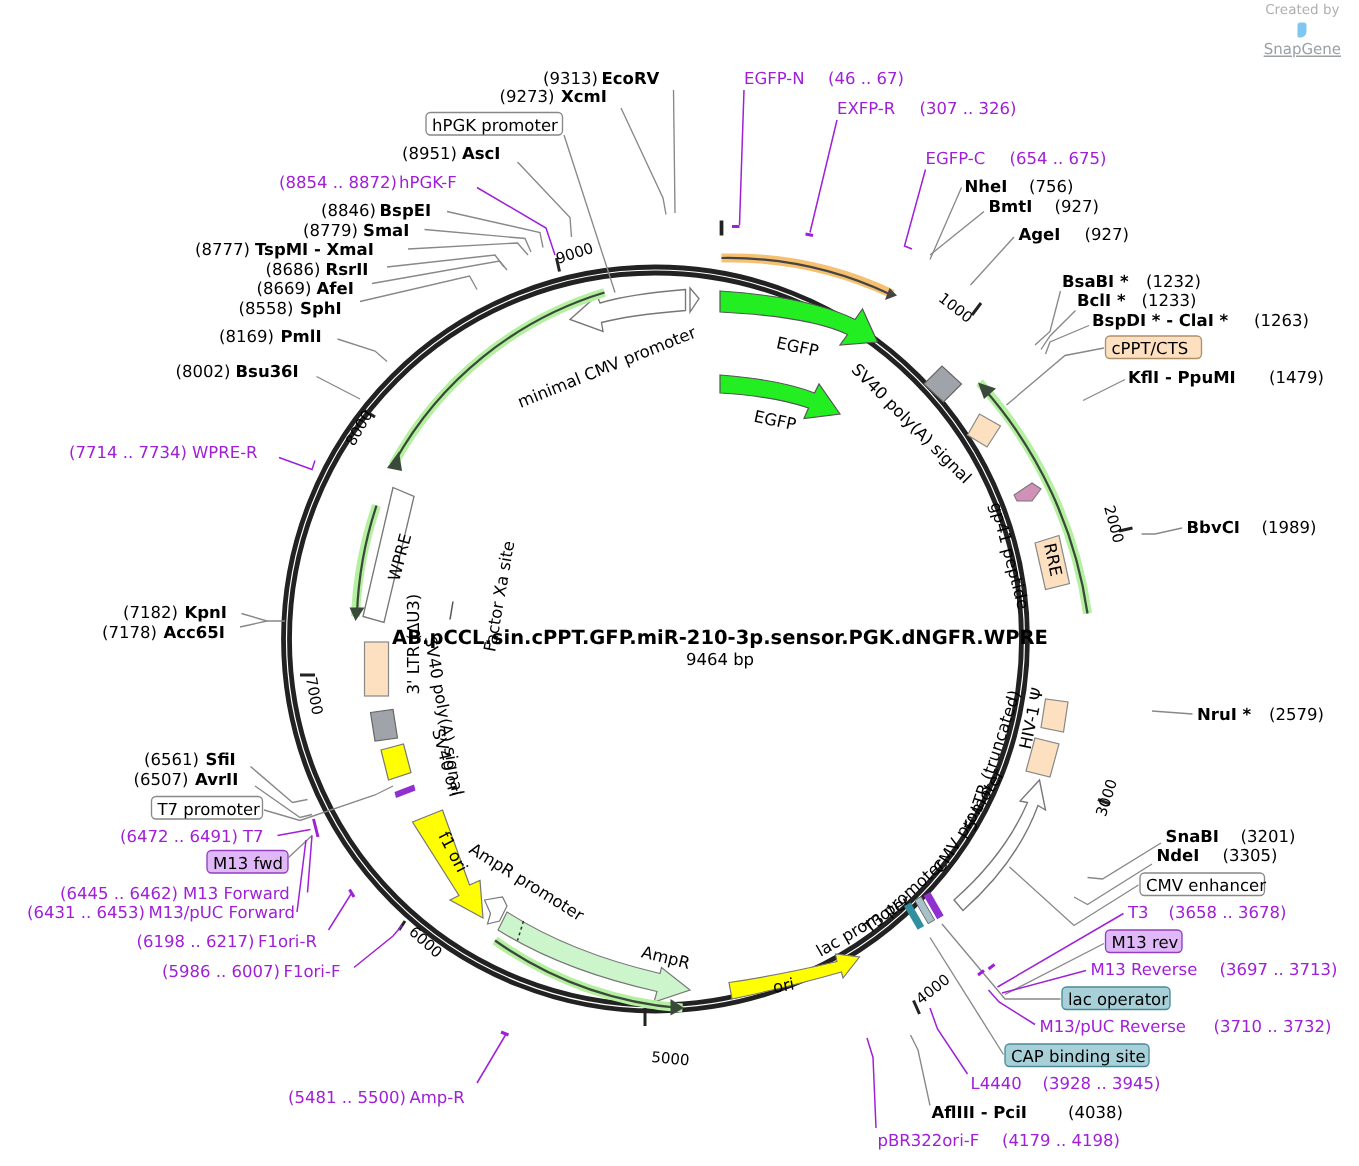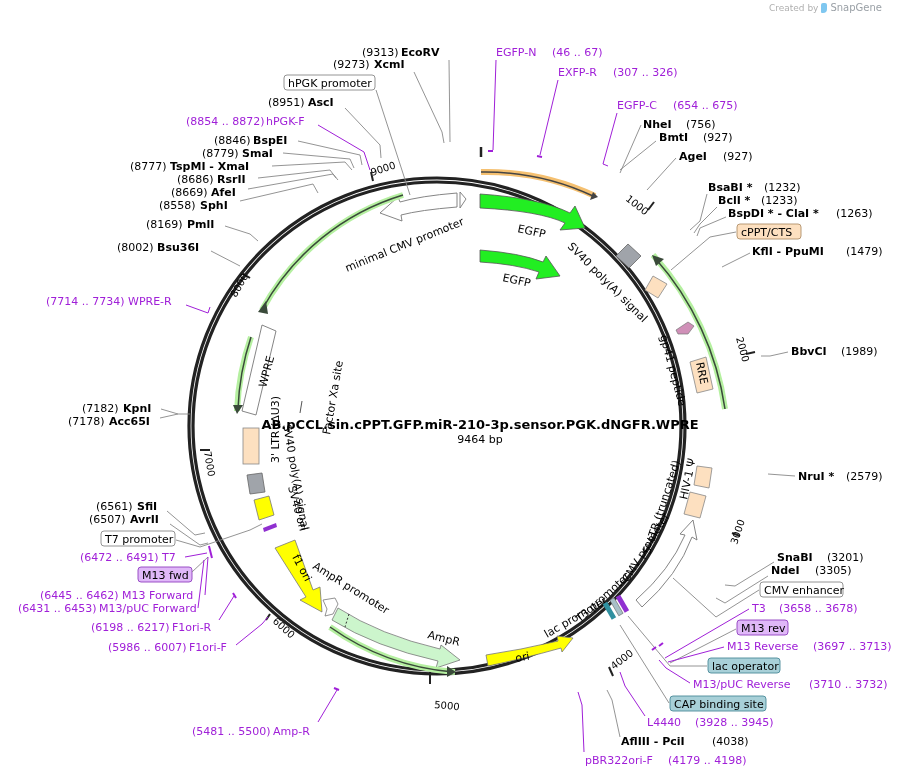--- a/index.html
+++ b/index.html
@@ -1,19 +1,19 @@
 <!DOCTYPE html>
 <html><head>
 <meta charset="utf-8">
 <style>
   html, body { margin: 0; padding: 0; background: #ffffff; }
   body { width: 906px; height: 777px; position: relative; overflow: hidden; font-family: "DejaVu Sans", sans-serif; }
   #map { position: absolute; left: 0; top: 0; width: 906px; height: 777px; }
-  .credit { position: absolute; right: 24px; top: 2px; font-size: 9px; color: #b0b0b0; font-family: "DejaVu Sans", sans-serif; display: flex; align-items: center; gap: 3px; }
-  .credit .brand { color: #9aa0a6; font-size: 10px; }
+  .credit { position: absolute; right: 12px; top: 2px; font-size: 9px; color: #b0b0b0; font-family: "DejaVu Sans", sans-serif; display: flex; align-items: center; gap: 3px; flex-direction: column; }
+  .credit .brand { color: #9aa0a6; font-size: 10px; text-decoration: underline; }
   .credit .drop { width: 6px; height: 10px; background: #7fc7f0; border-radius: 2px 2px 4px 1px; }
   svg text { font-family: "DejaVu Sans", sans-serif; }
   .site-name { font-weight: bold; font-size: 11px; fill: #000; }
   .site-pos { font-size: 11px; fill: #000; }
   .primer { font-size: 11px; fill: #a020d8; }
   .feat-label { font-size: 11px; fill: #000; }
   .leader { stroke: #888; stroke-width: 0.9; fill: none; }
   .pleader { stroke: #a020d8; stroke-width: 1; fill: none; }
   .tick-label { font-size: 10px; fill: #000; }
 </style>

